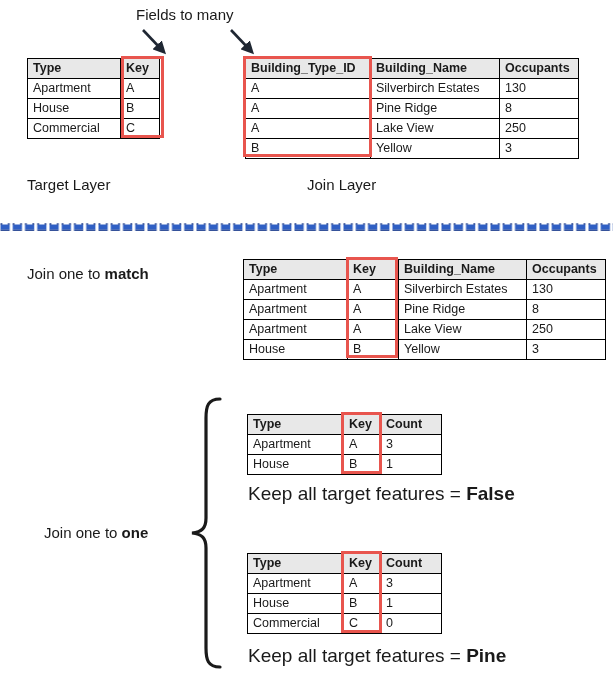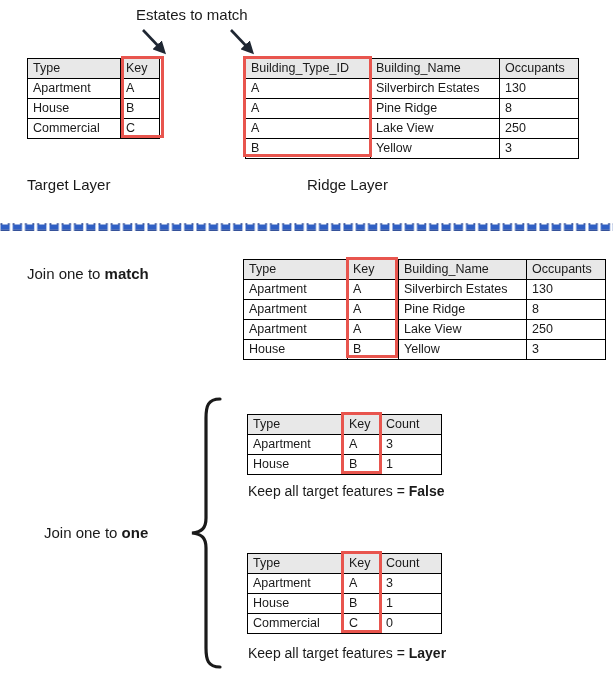--- a/index.html
+++ b/index.html
@@ -29,59 +29,60 @@
     border: 1px solid #000000;
     padding: 2px 5px 3px 5px;
     text-align: left;
     font-weight: normal;
     white-space: nowrap;
     height: 14px;
     vertical-align: middle;
   }
   table.grid th {
     background: #e8e8e8;
+    font-weight: bold;
   }
 
   
   .redbox {
     position: absolute;
     border: 3px solid #e8554e;
     box-sizing: border-box;
     pointer-events: none;
     background: transparent;
   }
 
   
   .lbl {
     font-size: 15px;
     color: #1a1a1a;
     white-space: nowrap;
   }
-  .lbl.small { font-size: 14px; }
+  .lbl.small { font-size: 19px; }
   .b { font-weight: bold; }
 
   
   .arrow-svg { position: absolute; overflow: visible; }
 
   
   .divider {
     position: absolute;
     left: 0;
     width: 613px;
     height: 12px;
     overflow: hidden;
   }
 
   
   .brace-svg { position: absolute; overflow: visible; }
 </style>
 </head>
 <body>
 
-<div class="abs lbl" style="left:136px; top:6px;">Estates to match</div>
+<div class="abs lbl" style="left:136px; top:6px;">Fields to many</div>
 
 <svg class="arrow-svg" style="left:140px; top:28px;" width="40" height="30" viewBox="0 0 40 30">
   <defs>
     <marker id="ah1" markerWidth="5" markerHeight="5" refX="2.2" refY="2.5" orient="auto" markerUnits="strokeWidth">
       <path d="M0,0 L5,2.5 L0,5 z" fill="#1f2733"></path>
     </marker>
   </defs>
   <line x1="3" y1="2" x2="21" y2="21" stroke="#1f2733" stroke-width="2.6" marker-end="url(#ah1)"></line>
 </svg>
 
@@ -149,21 +150,21 @@
         <td>B</td>
         <td>Yellow</td>
         <td>3</td>
       </tr>
     </tbody>
   </table>
   <div class="redbox" style="left:-2px; top:-2px; width:129px; height:101px;"></div>
 </div>
 
 <div class="abs lbl" style="left:27px; top:176px;text-align:center;">Target Layer</div>
-<div class="abs lbl" style="left:307px; top:176px;">Ridge Layer</div>
+<div class="abs lbl" style="left:307px; top:176px;">Join Layer</div>
 
 <div class="divider" style="top:219px;">
   <svg width="613" height="12" viewBox="0 0 613 12">
     <defs>
       <pattern id="dashpat" x="0" y="0" width="12.25" height="12" patternUnits="userSpaceOnUse">
         <rect x="0.5" y="3.5" width="9.2" height="5.2" fill="#2f5fc4"></rect>
         <rect x="0.5" y="2.2" width="1.8" height="1.6" fill="#1f3f8f"></rect>
         <rect x="7.9" y="2.2" width="1.8" height="1.6" fill="#1f3f8f"></rect>
         <rect x="0.5" y="8.6" width="9.2" height="1.3" fill="#1f3f8f"></rect>
       </pattern>
@@ -283,14 +284,14 @@
         <td>Commercial</td>
         <td>C</td>
         <td>0</td>
       </tr>
     </tbody>
   </table>
   <div class="redbox" style="left:94px; top:-2px; width:41px; height:82px;"></div>
 </div>
 
 <div class="abs lbl small" style="left:248px; top:645px;">
-  <span>Keep all target features = </span><span class="b">Layer</span>
+  <span>Keep all target features = </span><span class="b">Pine</span>
 </div>
 
 </body></html>

